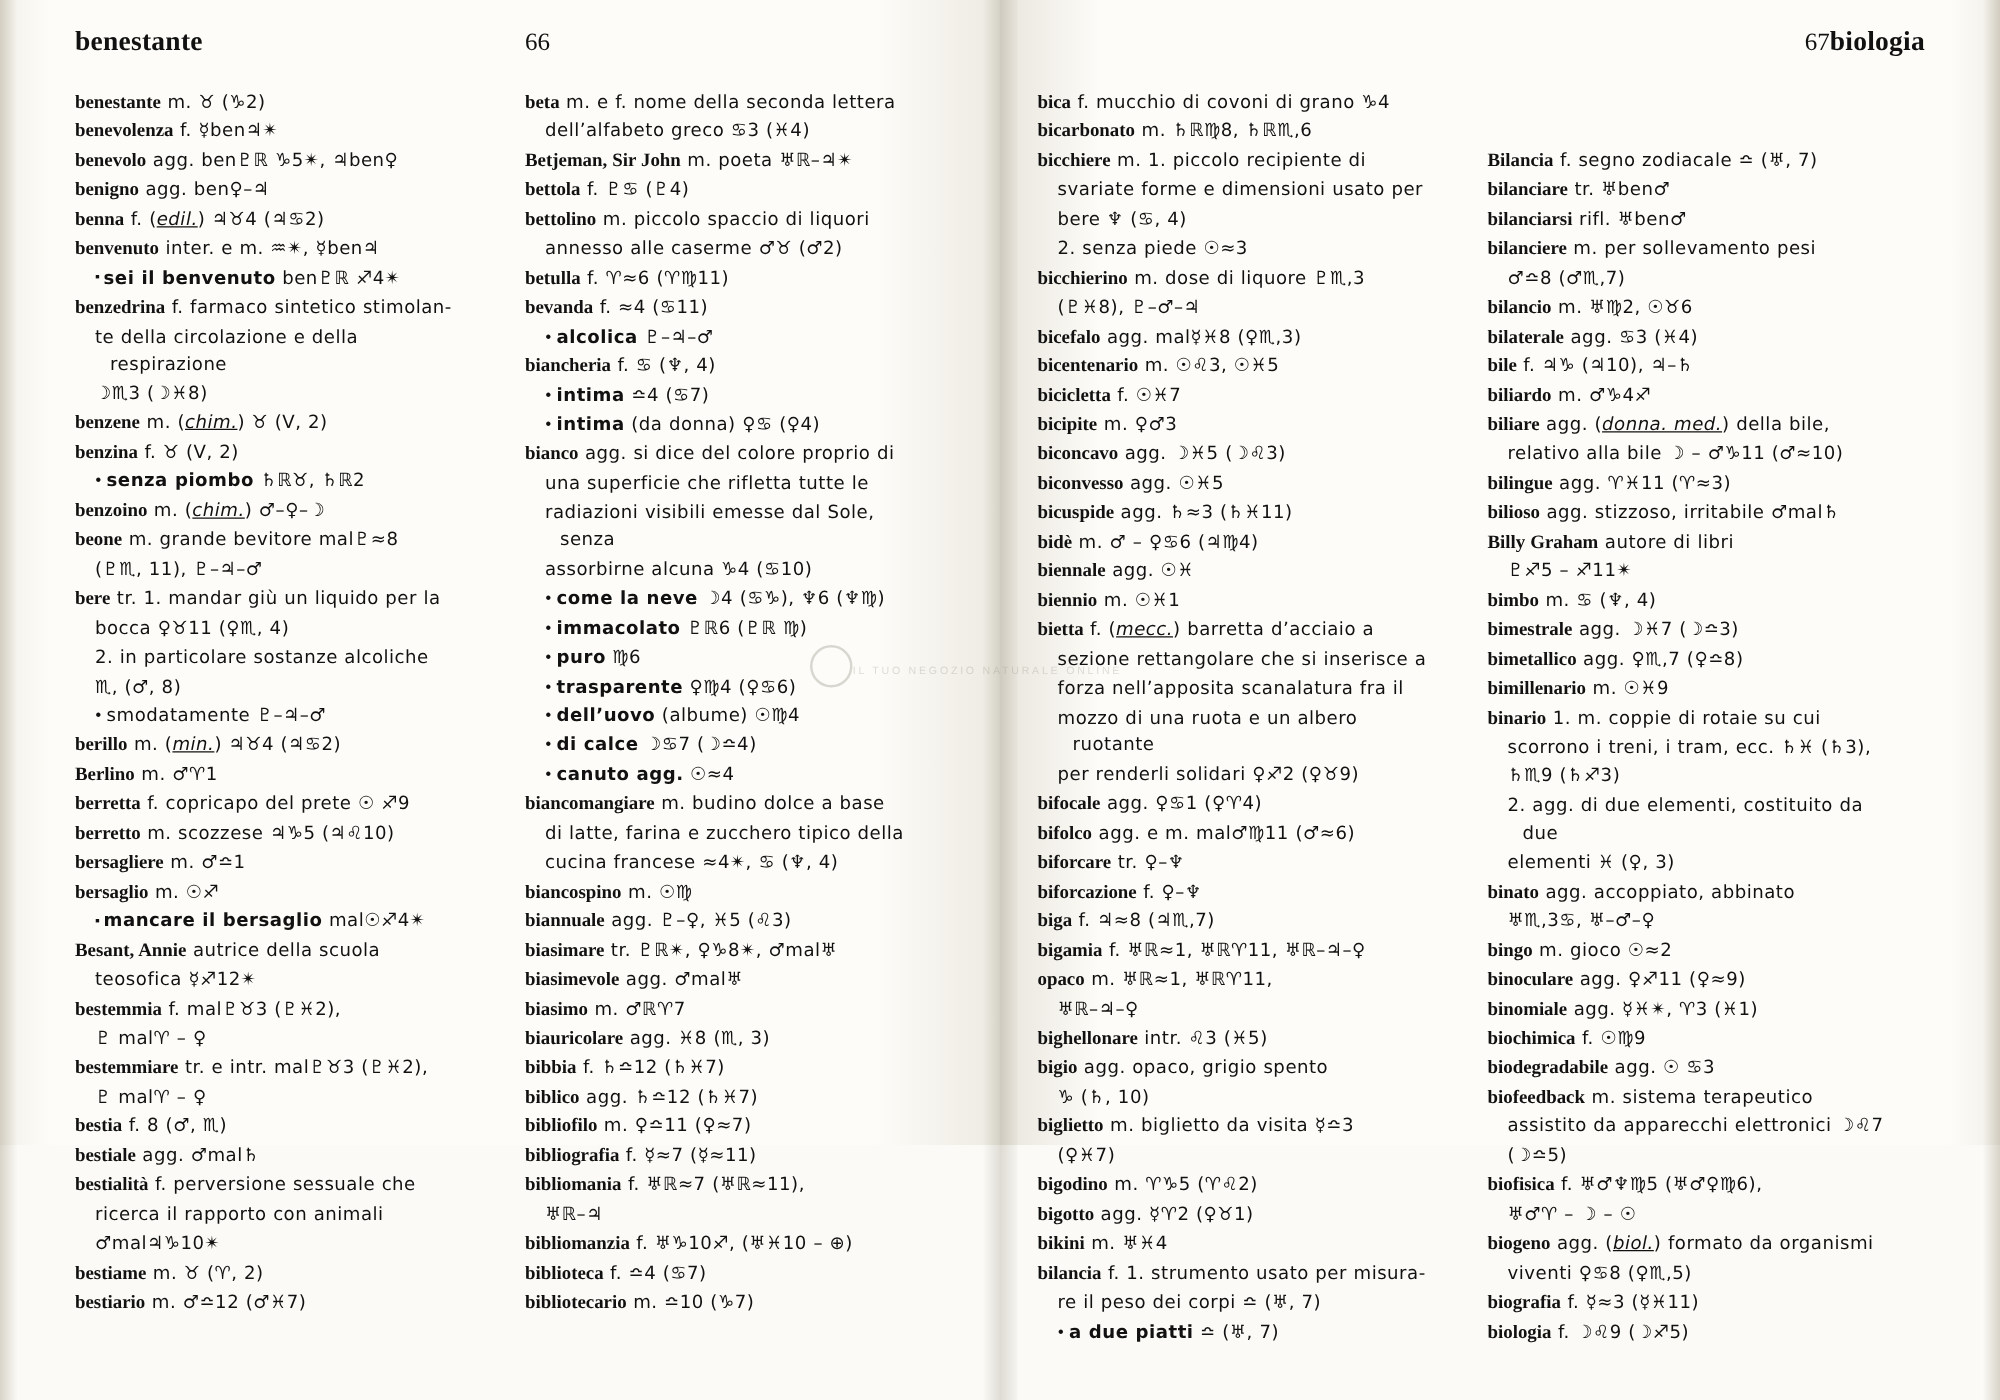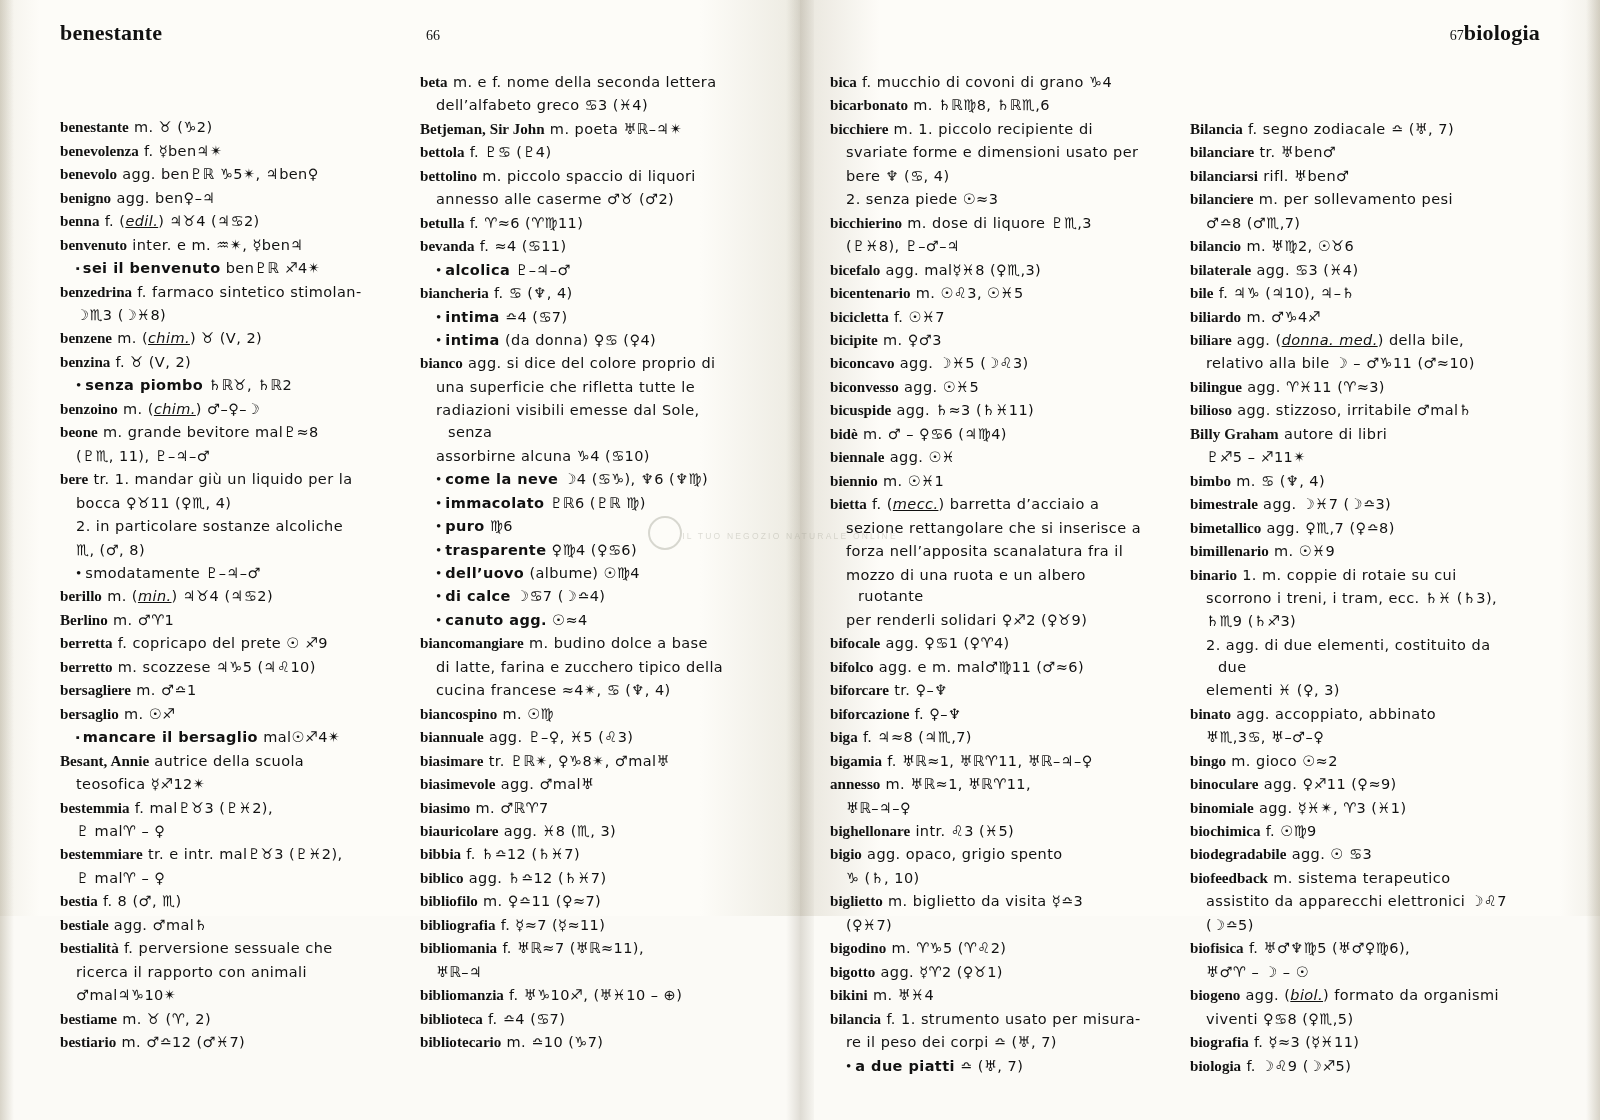--- a/index.html
+++ b/index.html
@@ -65,21 +65,21 @@
     font-size: 21px;
     margin-bottom: 26px;
     height: 26px;
   }
   .rh-word {
     font-weight: bold;
     font-size: 22px;
     letter-spacing: .2px;
   }
   .rh-folio {
-    font-size: 14px;
+    font-size: 20px;
     font-weight: normal;
   }
   .page.left .running-head { justify-content: space-between; padding-right: 330px; }
   .page.right .running-head { justify-content: flex-end; padding-left: 330px; }
   .page.right .rh-folio { order: 0; }
   .columns {
     display: flex;
     gap: 40px;
     align-items: flex-end;
   }
@@ -165,20 +165,21 @@
     <div class="columns">
       <div class="col">
           <div class="entry"><span class="hw">benestante</span><span class="sym"> m. ♉ (♑2)</span></div>
           <div class="entry"><span class="hw">benevolenza</span><span class="sym"> f. ☿ben♃✴</span></div>
           <div class="entry"><span class="hw">benevolo</span><span class="sym"> agg. ben♇ℝ ♑5✴, ♃ben♀</span></div>
           <div class="entry"><span class="hw">benigno</span><span class="sym"> agg. ben♀–♃</span></div>
           <div class="entry"><span class="hw">benna</span><span class="sym"> f. (<span class="it">edil.</span>) ♃♉4 (♃♋2)</span></div>
           <div class="entry"><span class="hw">benvenuto</span><span class="sym"> inter. e m. ♒✴, ☿ben♃</span></div>
           <div class="entry sub sqbullet"><span class="sym"><span class="hw">sei il benvenuto</span> ben♇ℝ ♐4✴</span></div>
           <div class="entry"><span class="hw">benzedrina</span><span class="sym"> f. farmaco sintetico stimolan-</span></div>
+          <div class="entry sub"><span class="sym">te della circolazione e della respirazione</span></div>
           <div class="entry sub"><span class="sym">☽♏3 (☽♓8)</span></div>
           <div class="entry"><span class="hw">benzene</span><span class="sym"> m. (<span class="it">chim.</span>) ♉ (V, 2)</span></div>
           <div class="entry"><span class="hw">benzina</span><span class="sym"> f. ♉ (V, 2)</span></div>
           <div class="entry sub bullet"><span class="sym"><span class="hw">senza piombo</span> ♄ℝ♉, ♄ℝ2</span></div>
           <div class="entry"><span class="hw">benzoino</span><span class="sym"> m. (<span class="it">chim.</span>) ♂–♀–☽</span></div>
           <div class="entry"><span class="hw">beone</span><span class="sym"> m. grande bevitore mal♇≈8</span></div>
           <div class="entry sub"><span class="sym">(♇♏, 11), ♇–♃–♂</span></div>
           <div class="entry"><span class="hw">bere</span><span class="sym"> tr. 1. mandar giù un liquido per la</span></div>
           <div class="entry sub"><span class="sym">bocca ♀♉11 (♀♏, 4)</span></div>
           <div class="entry sub"><span class="sym">2. in particolare sostanze alcoliche</span></div>
@@ -281,21 +282,21 @@
           <div class="entry sub"><span class="sym">sezione rettangolare che si inserisce a</span></div>
           <div class="entry sub"><span class="sym">forza nell’apposita scanalatura fra il</span></div>
           <div class="entry sub"><span class="sym">mozzo di una ruota e un albero ruotante</span></div>
           <div class="entry sub"><span class="sym">per renderli solidari ♀♐2 (♀♉9)</span></div>
           <div class="entry"><span class="hw">bifocale</span><span class="sym"> agg. ♀♋1 (♀♈4)</span></div>
           <div class="entry"><span class="hw">bifolco</span><span class="sym"> agg. e m. mal♂♍11 (♂≈6)</span></div>
           <div class="entry"><span class="hw">biforcare</span><span class="sym"> tr. ♀–♆</span></div>
           <div class="entry"><span class="hw">biforcazione</span><span class="sym"> f. ♀–♆</span></div>
           <div class="entry"><span class="hw">biga</span><span class="sym"> f. ♃≈8 (♃♏,7)</span></div>
           <div class="entry"><span class="hw">bigamia</span><span class="sym"> f. ♅ℝ≈1, ♅ℝ♈11, ♅ℝ–♃–♀</span></div>
-          <div class="entry"><span class="hw">annesso</span><span class="sym"> m. ♅ℝ≈1, ♅ℝ♈11,</span></div>
+          <div class="entry"><span class="hw">opaco</span><span class="sym"> m. ♅ℝ≈1, ♅ℝ♈11,</span></div>
           <div class="entry sub"><span class="sym">♅ℝ–♃–♀</span></div>
           <div class="entry"><span class="hw">bighellonare</span><span class="sym"> intr. ♌3 (♓5)</span></div>
           <div class="entry"><span class="hw">bigio</span><span class="sym"> agg. opaco, grigio spento</span></div>
           <div class="entry sub"><span class="sym">♑ (♄, 10)</span></div>
           <div class="entry"><span class="hw">biglietto</span><span class="sym"> m. biglietto da visita ☿≏3</span></div>
           <div class="entry sub"><span class="sym">(♀♓7)</span></div>
           <div class="entry"><span class="hw">bigodino</span><span class="sym"> m. ♈♑5 (♈♌2)</span></div>
           <div class="entry"><span class="hw">bigotto</span><span class="sym"> agg. ☿♈2 (♀♉1)</span></div>
           <div class="entry"><span class="hw">bikini</span><span class="sym"> m. ♅♓4</span></div>
           <div class="entry"><span class="hw">bilancia</span><span class="sym"> f. 1. strumento usato per misura-</span></div>

